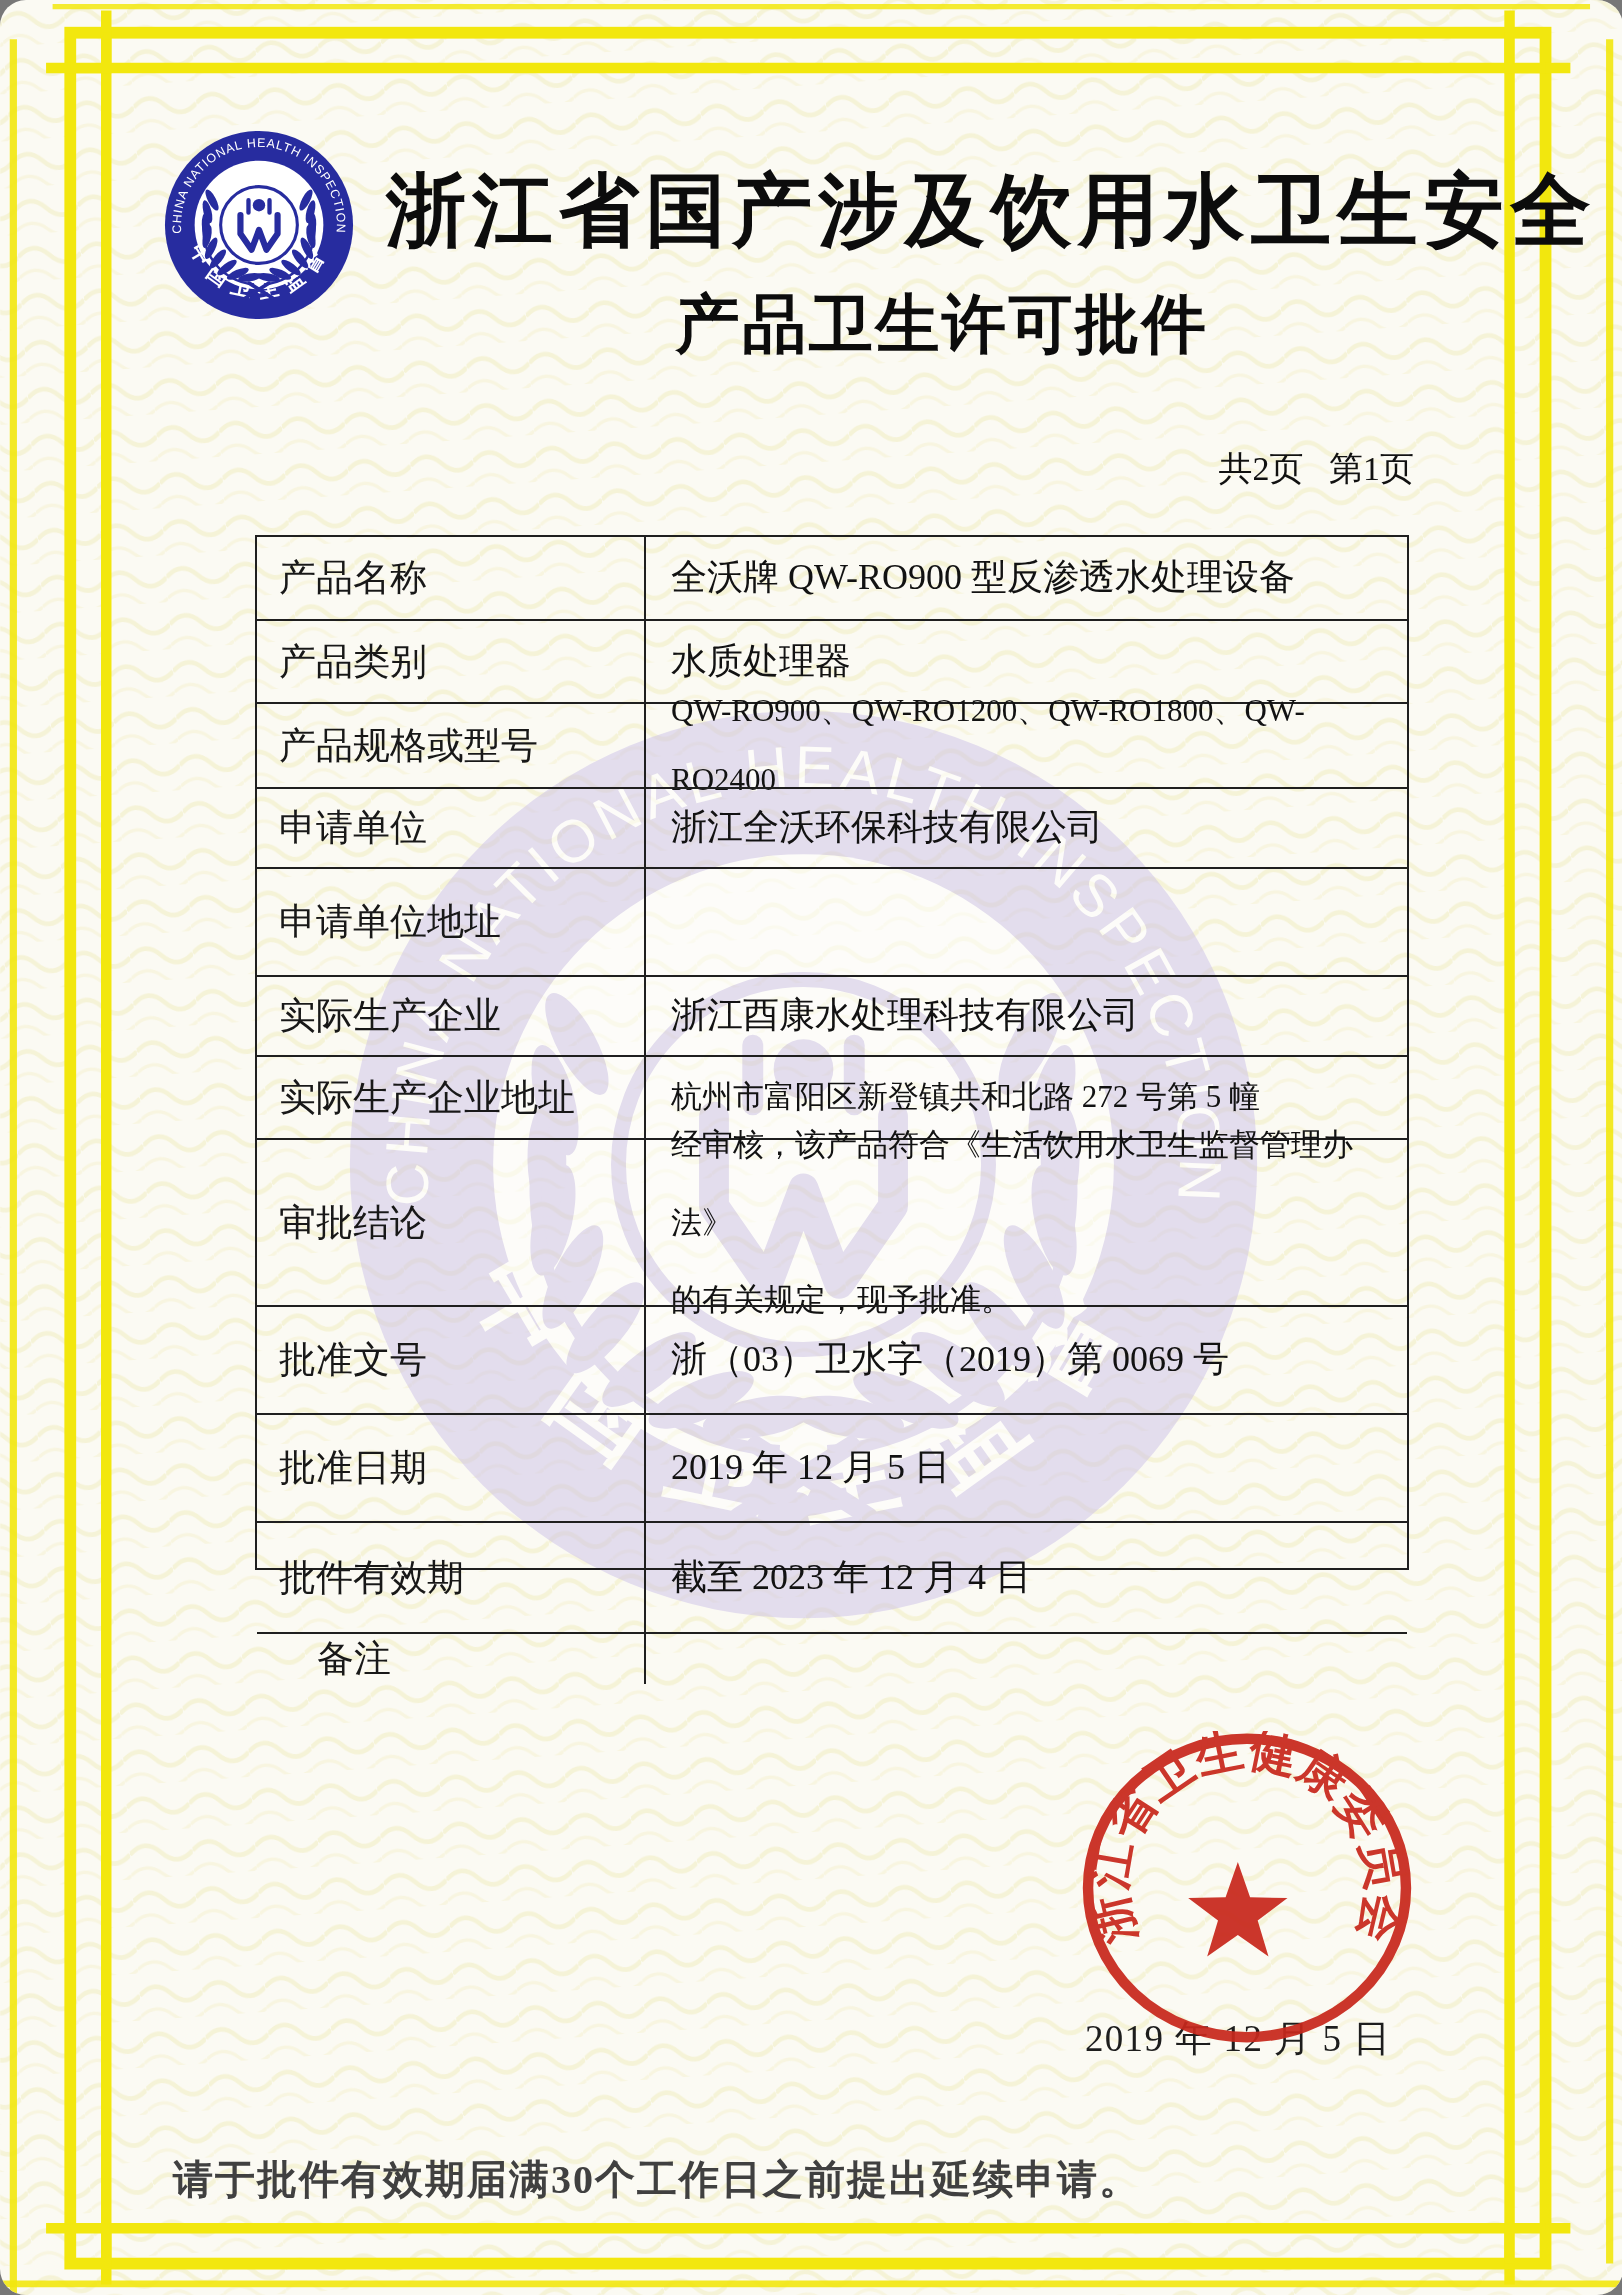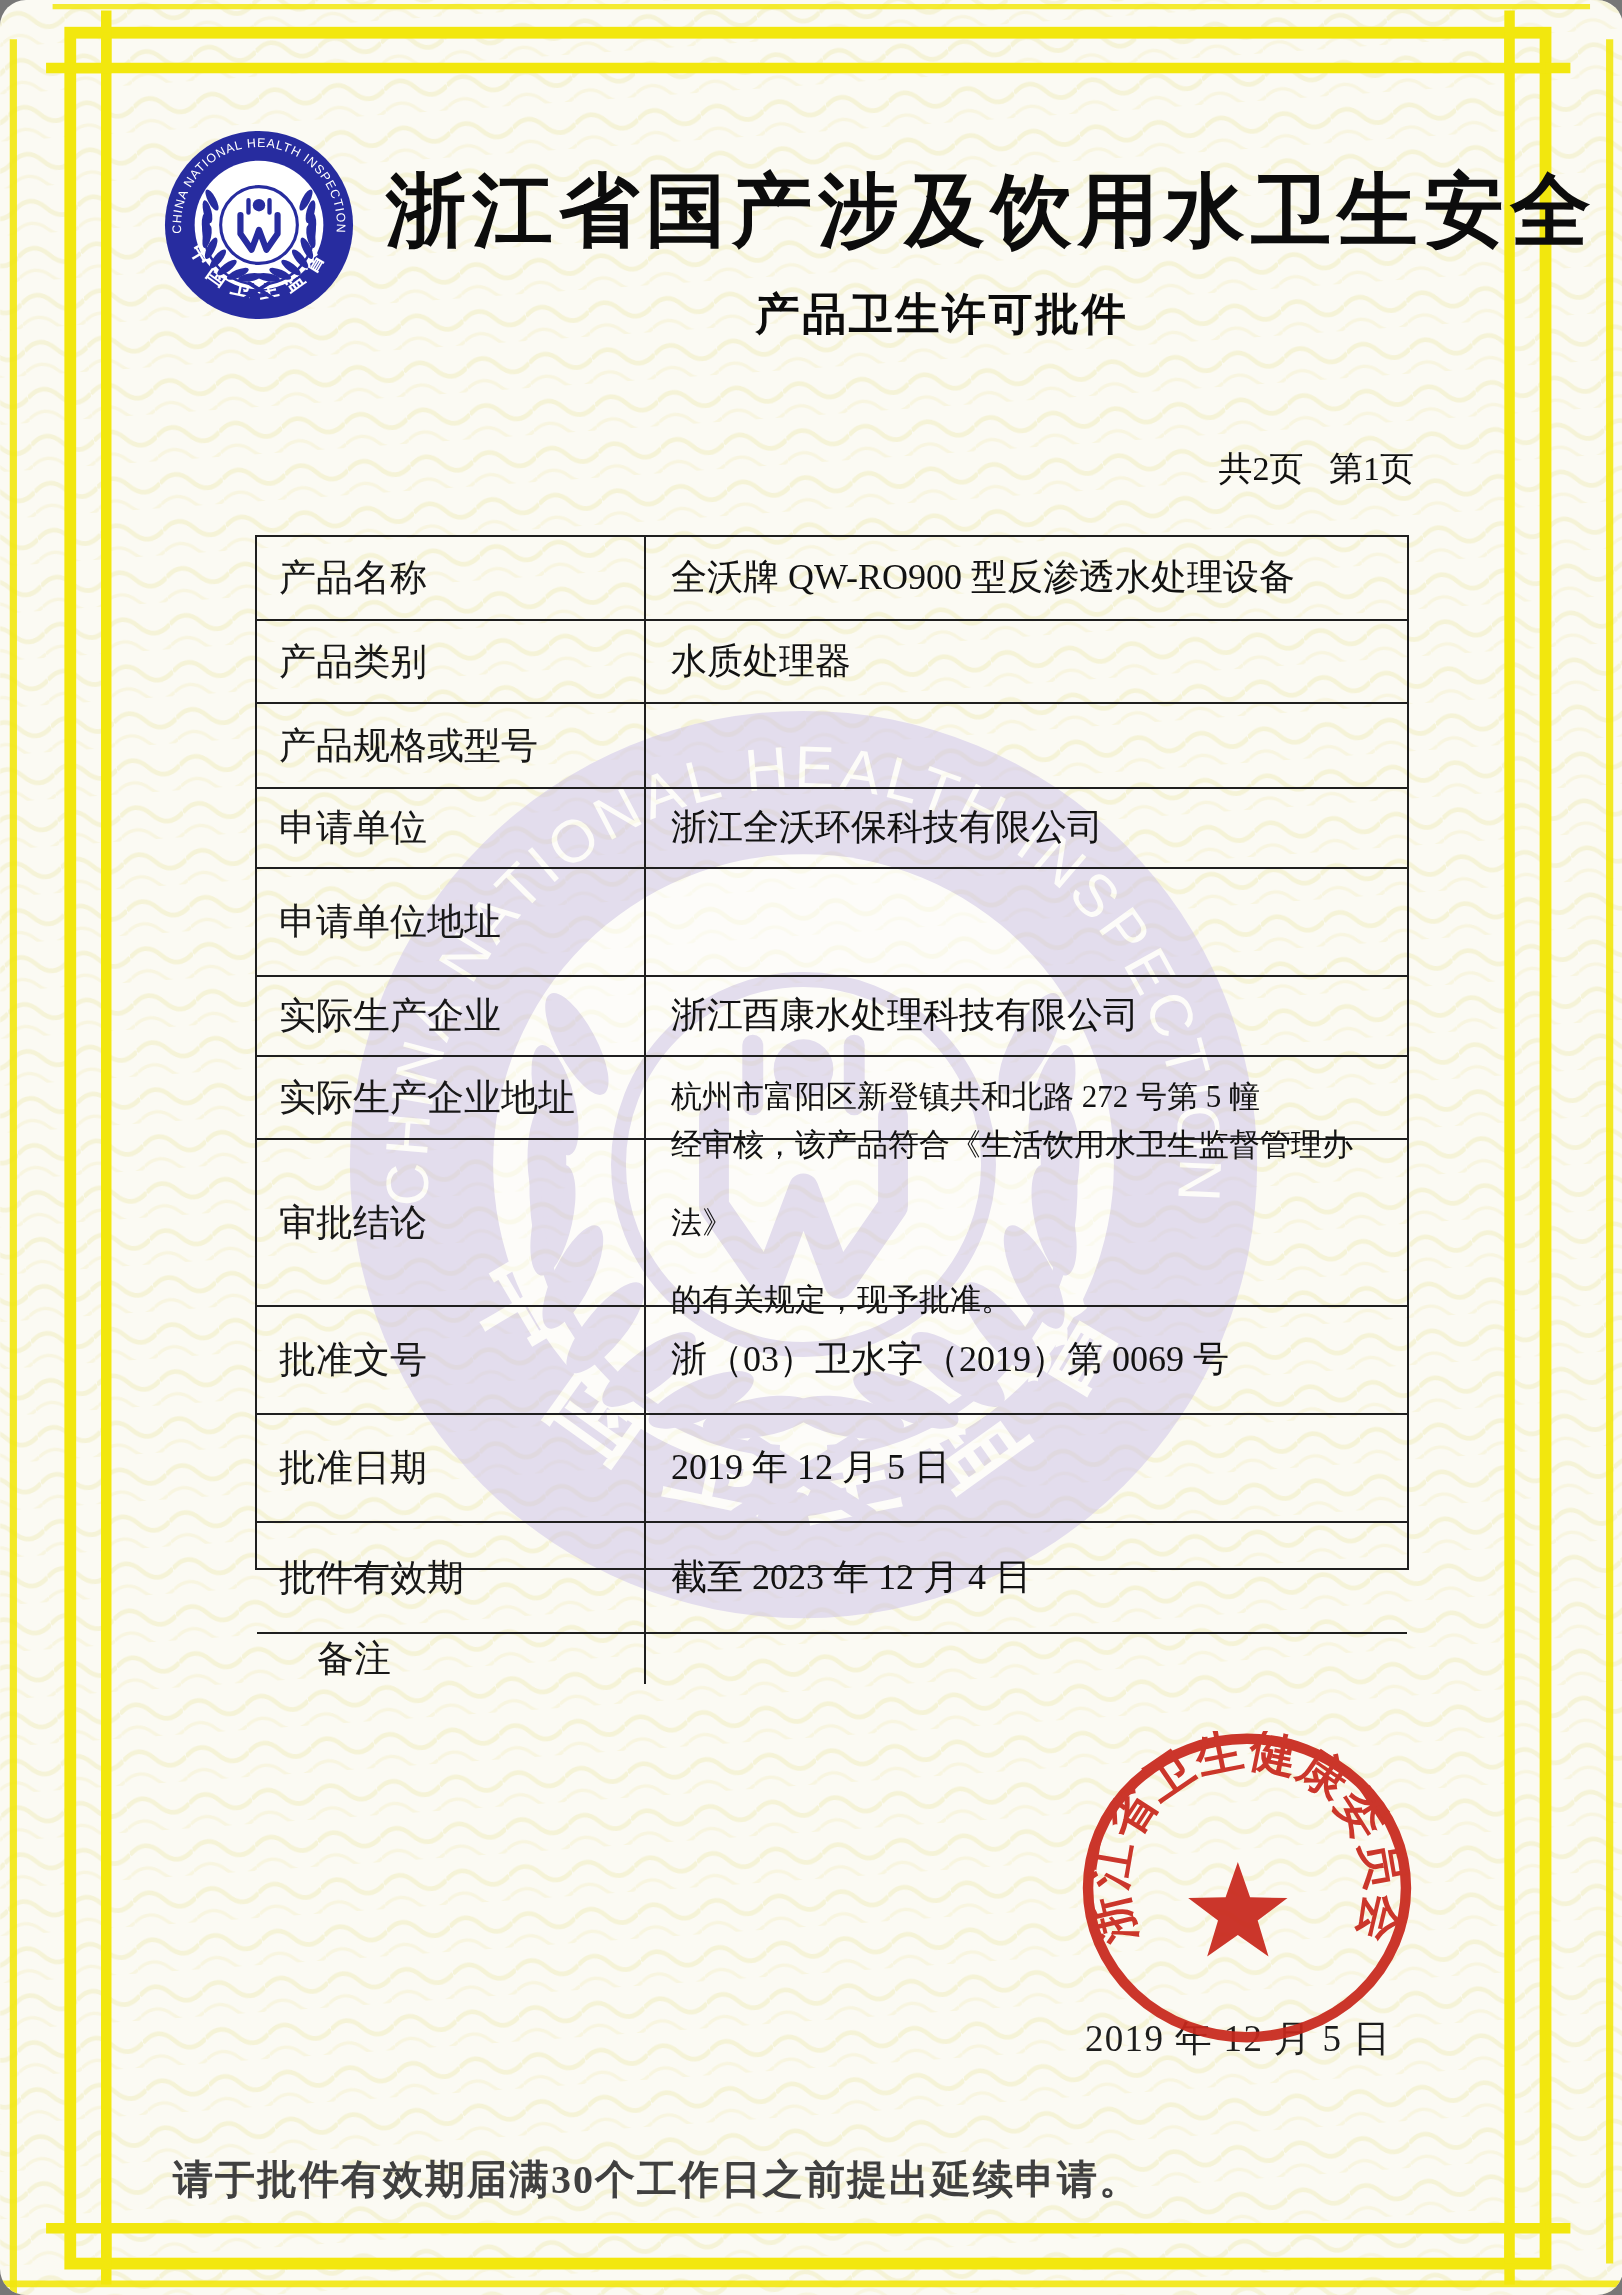--- a/index.html
+++ b/index.html
@@ -43,21 +43,21 @@
     --paper:#ffffff;
   }
   
   .title{
     position:absolute;left:386px;top:171px;width:1112px;
     z-index:3;text-align:center;
     font-family:"Liberation Sans", sans-serif;
     font-weight:900;color:#0c0c0c;
   }
   .title .l1{font-size:80px;letter-spacing:6.5px;line-height:1.0;white-space:nowrap;}
-  .title .l2{font-size:44px;letter-spacing:2.6px;line-height:1.0;margin-top:41px;white-space:nowrap;}
+  .title .l2{font-size:64px;letter-spacing:2.6px;line-height:1.0;margin-top:41px;white-space:nowrap;}
   
   .pagination{
     position:absolute;right:209px;top:446px;z-index:3;
     font-size:34px;word-spacing:17px;color:#111;
   }
   
   .lic-table{
     position:absolute;left:255px;top:535px;width:1154px;height:1035px;
     z-index:3;border:2.6px solid var(--table-line);
     box-sizing:border-box;display:flex;flex-direction:column;
@@ -213,20 +213,21 @@
     <div class="trow" style="height:82px">
       <div class="tlabel">产品名称</div>
       <div class="tvalue">全沃牌 QW-RO900 型反渗透水处理设备</div>
     </div>
     <div class="trow" style="height:83px">
       <div class="tlabel">产品类别</div>
       <div class="tvalue">水质处理器</div>
     </div>
     <div class="trow" style="height:85px">
       <div class="tlabel">产品规格或型号</div>
+      <div class="tvalue small">QW-RO900、QW-RO1200、QW-RO1800、QW-RO2400</div>
     </div>
     <div class="trow" style="height:80px">
       <div class="tlabel">申请单位</div>
       <div class="tvalue">浙江全沃环保科技有限公司</div>
     </div>
     <div class="trow" style="height:108px">
       <div class="tlabel">申请单位地址</div>
     </div>
     <div class="trow" style="height:80px">
       <div class="tlabel">实际生产企业</div>

